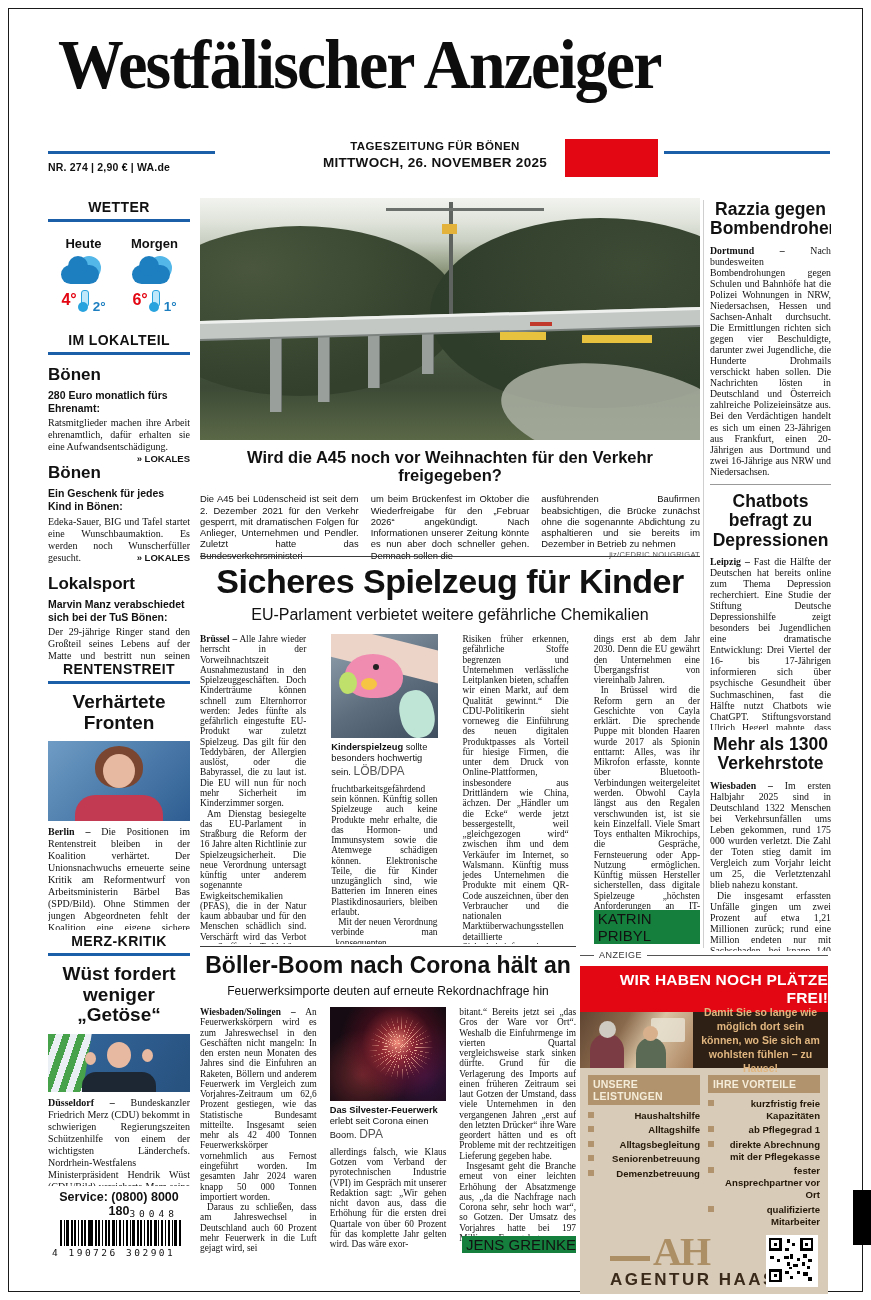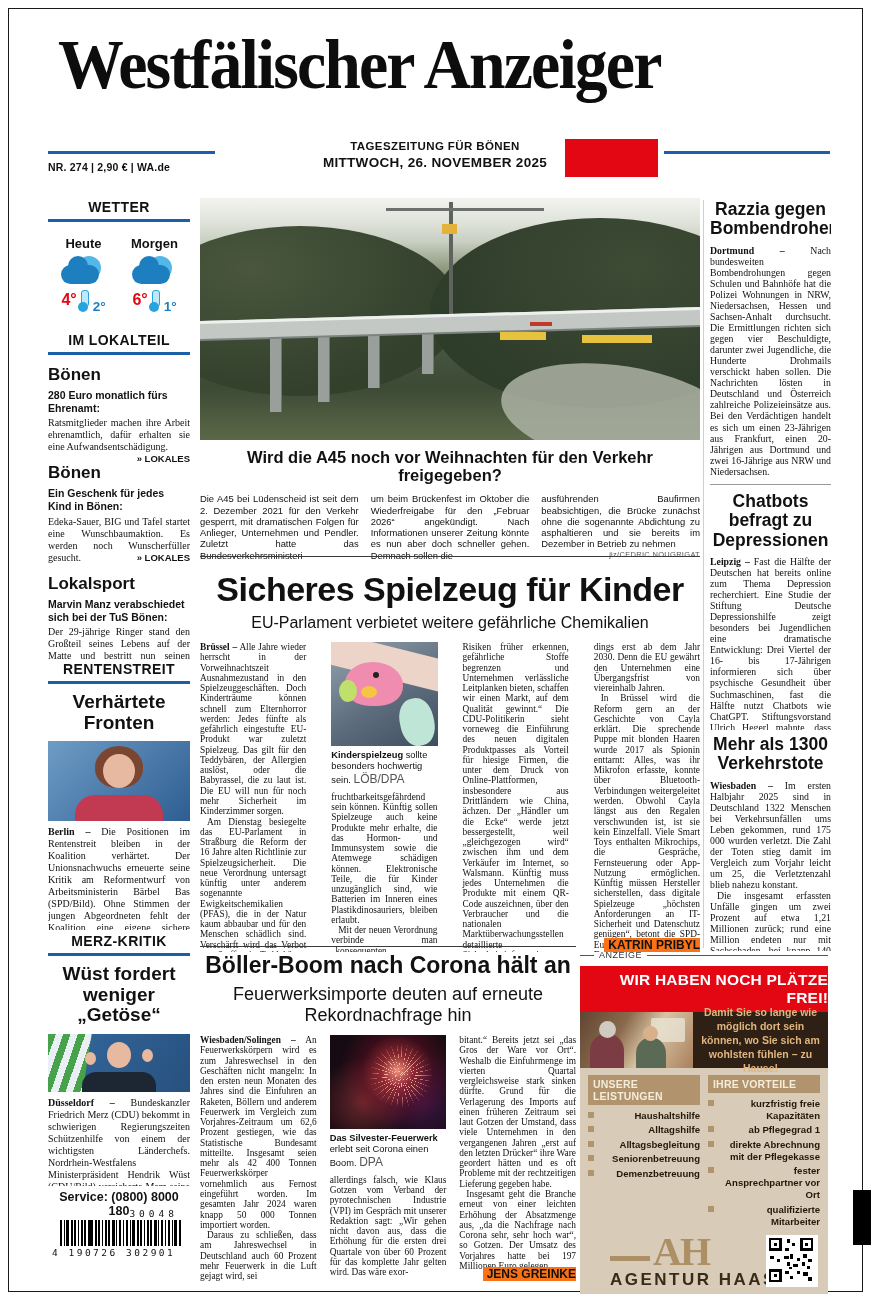--- a/index.html
+++ b/index.html
@@ -16,21 +16,21 @@
   .mh-center{position:absolute;left:435px;top:140px;transform:translateX(-50%);text-align:center;white-space:nowrap;}
   .mh-edition{font-weight:700;font-size:11.5px;letter-spacing:.4px;}
   .mh-date{font-weight:700;font-size:13.5px;letter-spacing:.3px;margin-top:3px;}
   .mh-redbox{position:absolute;left:565px;top:139px;width:93px;height:38px;background:#e30613;}
   
   .k{font-weight:800;font-size:14px;line-height:1;text-align:center;letter-spacing:.4px;
      padding-bottom:5px;border-bottom:3px solid #1b5fa8;margin:0 0 8px;}
   .ref{float:right;font-weight:800;font-size:9.5px;font-family:"Liberation Sans",sans-serif;}
   .dl{font-weight:700;}
   .photo{position:relative;overflow:hidden;}
-  .byline{position:absolute;right:0;bottom:0;font-weight:700;font-size:12px;font-family:"Liberation Sans",sans-serif;background:#f97316;padding:1px 0 0 4px;}
+  .byline{position:absolute;right:0;bottom:0;font-weight:400;font-size:15px;font-family:"Liberation Sans",sans-serif;background:#15803d;padding:1px 0 0 4px;}
   
   .sb{position:absolute;left:48px;top:200px;width:142px;}
   .sb-weather{position:absolute;top:0;left:0;right:0;}
   .wx-row{display:flex;}
   .wx-cell{flex:1;text-align:center;}
   .wx-label{font-weight:700;font-size:13px;margin-top:6px;}
   .cloud{display:block;position:relative;width:46px;height:28px;margin:5px auto 6px;}
   .cloud .cb{position:absolute;left:16px;top:0;width:24px;height:24px;border-radius:50%;background:#53b7e8;}
   .cloud .cf{position:absolute;left:0;bottom:0;width:38px;height:19px;border-radius:12px;background:#1d7fc0;}
   .cloud .cf::before{content:"";position:absolute;left:7px;top:-9px;width:20px;height:20px;border-radius:50%;background:#1d7fc0;}
@@ -77,39 +77,39 @@
   .pm-yellow{position:absolute;height:8px;background:#e7c23f;}
   .pm-red{position:absolute;left:330px;top:124px;width:22px;height:4px;background:#c0392b;}
   .pm-road{position:absolute;right:-40px;bottom:-26px;width:240px;height:100px;background:#aeb3a4;border-radius:50%;transform:rotate(9deg);opacity:.85;}
   .a45{position:absolute;top:250px;left:0;right:0;}
   .a45 h2{font-weight:800;font-size:16.5px;line-height:1.1;text-align:center;margin:0 0 9px;}
   .cols3{display:flex;gap:12px;height:78px;overflow:hidden;}
   .c3{flex:1;font-size:9.4px;line-height:1.2;text-align:justify;hyphens:auto;}
   .cr-inline{float:right;font-size:7.5px;color:#555;letter-spacing:.3px;}
   .rule1{position:absolute;top:358px;left:0;right:0;border-top:1px solid #3a3a3a;}
   .toy{position:absolute;top:366px;left:0;right:0;}
-  .toy h1{font-weight:800;font-size:34px;line-height:1;letter-spacing:-.5px;text-align:center;margin:8px;}
+  .toy h1{font-weight:800;font-size:34px;line-height:1;letter-spacing:-.5px;text-align:center;margin:0;}
   .toy .sub{font-size:16px;text-align:center;margin:8px 0 0;}
   .cols4{display:flex;gap:25px;margin-top:10px;height:310px;overflow:hidden;}
   .c{flex:1 1 0;font-family:"Liberation Serif",serif;font-size:9.35px;line-height:1.1;text-align:justify;position:relative;hyphens:auto;}
   .c p{margin:0;}
   .c p.ind{text-indent:7px;}
   .photo-toy{height:104px;margin-bottom:4px;background:linear-gradient(150deg,#94a4b0,#5d6d7d 55%,#3f4e5e);}
   .photo-toy .arm{position:absolute;left:-12px;top:6px;width:150px;height:32px;background:#ecd4c8;transform:rotate(14deg);border-radius:16px;}
   .photo-toy .tpink{position:absolute;left:14px;top:20px;width:58px;height:44px;background:#f08cb0;border-radius:55% 60% 50% 50%;}
   .photo-toy .beak{position:absolute;left:30px;top:44px;width:16px;height:12px;background:#f6c544;border-radius:50%;}
   .photo-toy .wing{position:absolute;left:8px;top:38px;width:18px;height:22px;background:#bfe06a;border-radius:50%;}
   .photo-toy .eye{position:absolute;left:42px;top:30px;width:6px;height:6px;background:#222;border-radius:50%;}
   .photo-toy .mint{position:absolute;right:4px;bottom:0;width:34px;height:48px;background:#bfe5d6;border-radius:45%;transform:rotate(-12deg);}
   .cap{font-family:"Liberation Sans",sans-serif;font-size:9.3px;line-height:1.2;text-align:left;margin-bottom:5px;}
   .cap .cr{font-size:12px;color:#555;}
   .rule2{position:absolute;top:748px;left:0;width:376px;border-top:1px solid #3a3a3a;}
   .boeller{position:absolute;top:756px;left:0;width:376px;}
   .boeller h2{font-weight:800;font-size:23px;line-height:1;text-align:center;margin:0;}
-  .boeller .sub{font-size:18px;text-align:center;margin:7px 0 9px;}
+  .boeller .sub{font-size:12px;text-align:center;margin:7px 0 9px;}
   .cols3b{display:flex;gap:13px;height:246px;overflow:hidden;}
   .photo-fire{height:94px;margin-bottom:4px;background:#160b12;}
   .photo-fire .glow{position:absolute;inset:0;background:
      radial-gradient(circle at 58% 38%,rgba(255,150,130,.95) 0%,rgba(230,60,70,.55) 18%,rgba(160,20,50,.25) 40%,transparent 65%),
      radial-gradient(circle at 28% 72%,rgba(255,90,90,.35) 0%,transparent 42%),
      radial-gradient(circle at 82% 74%,rgba(120,40,160,.3) 0%,transparent 45%);}
   .photo-fire .spark{position:absolute;left:34%;top:10%;width:64px;height:64px;border-radius:50%;
      background:repeating-conic-gradient(rgba(255,200,170,.85) 0 1.5deg,transparent 1.5deg 11deg);
      -webkit-mask:radial-gradient(circle,#000 0 32%,transparent 72%);mask:radial-gradient(circle,#000 32%,transparent 72%);}
   

